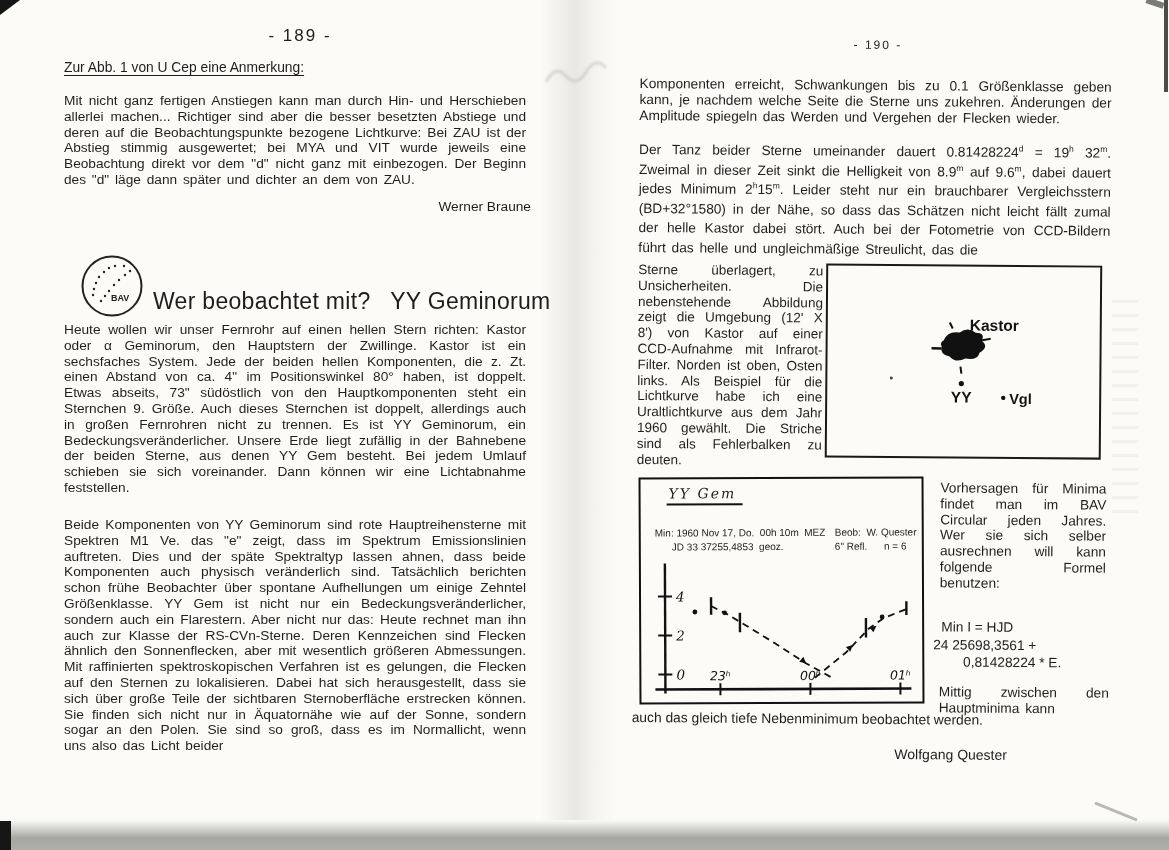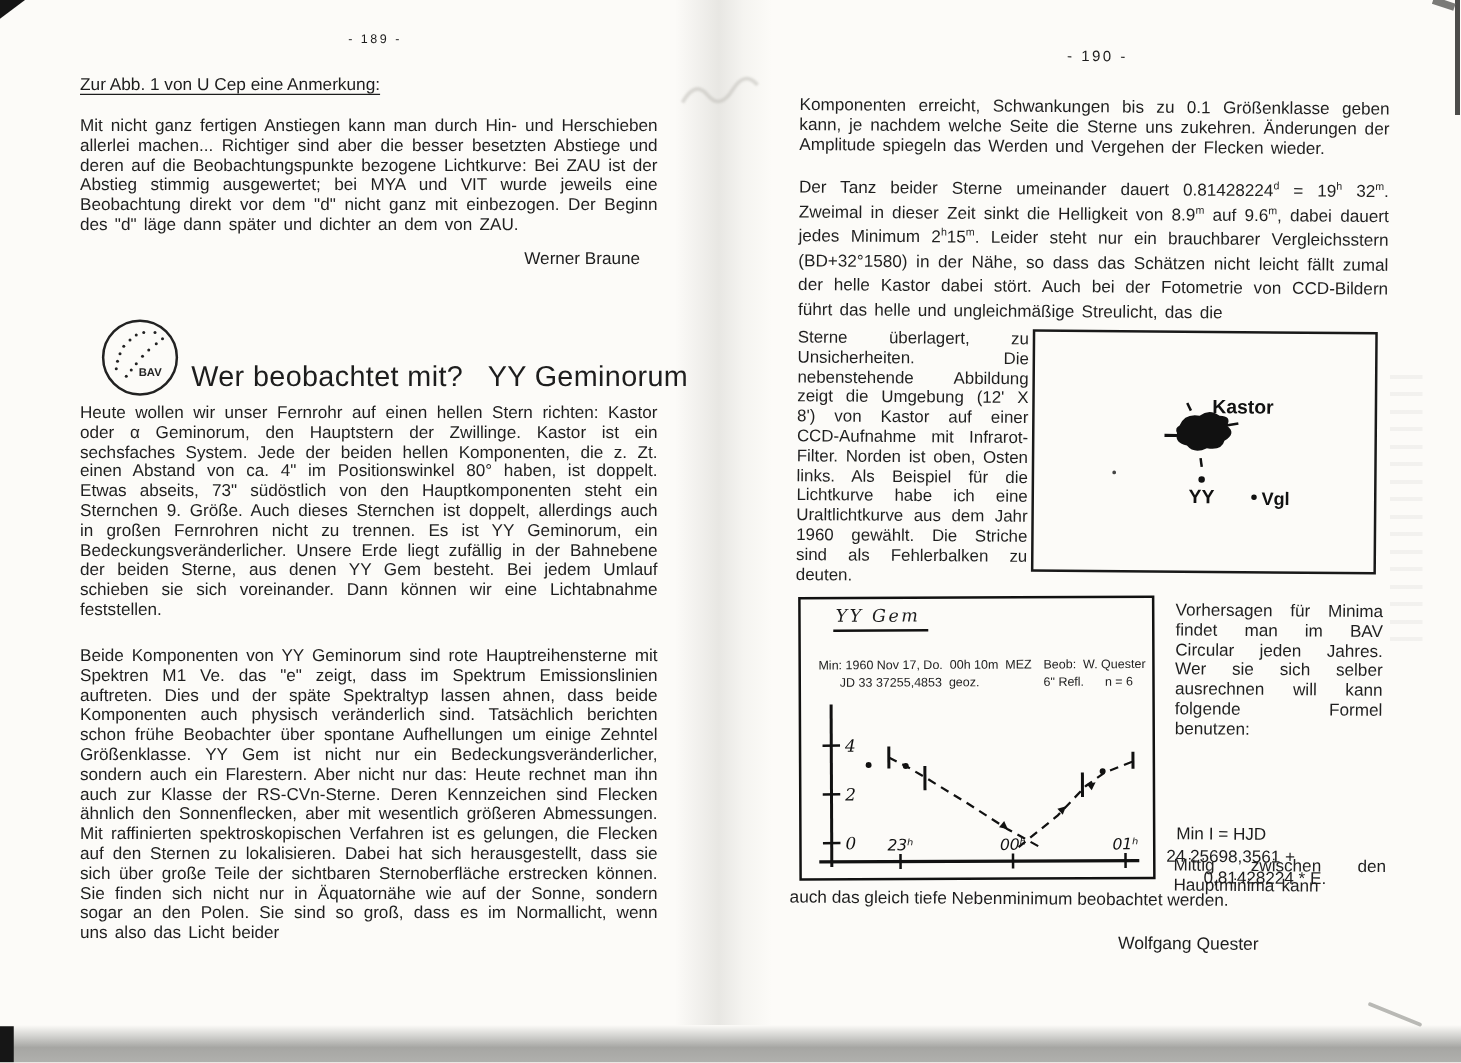--- a/index.html
+++ b/index.html
@@ -3,38 +3,38 @@
 <meta charset="utf-8">
 <style>
   html,body{margin:0;padding:0;background:#e9e8e4;}
   #scan{position:relative;width:1169px;height:850px;background:#fcfbf8;overflow:hidden;
         font-family:"Liberation Sans",sans-serif;color:#1d1d1d;}
   .abs{position:absolute;}
   .para{font-size:13.7px;line-height:15.8px;text-align:justify;word-spacing:2px;color:#1f1f1f;}
   .pre{white-space:pre;}
   sup{font-size:8.5px;line-height:0;vertical-align:super;}
   
-  #lp-num{left:252px;top:26px;width:96px;text-align:center;font-size:10px;letter-spacing:2px;}
+  #lp-num{left:252px;top:26px;width:96px;text-align:center;font-size:17px;letter-spacing:2px;}
   #lp-note-head{left:64px;top:60px;font-size:13.8px;text-decoration:underline;text-underline-offset:3px;}
   #lp-note-body{left:64px;top:93px;width:462px;}
-  #lp-note-sig{left:60px;top:199px;width:452px;text-align:right;font-size:13.7px;}
+  #lp-note-sig{left:79px;top:199px;width:452px;text-align:right;font-size:13.7px;}
   #bav-logo{left:80px;top:254px;width:64px;height:64px;}
   #lp-title{left:153px;top:288px;font-size:23px;letter-spacing:.3px;}
   #lp-para1{left:64px;top:322px;width:462px;}
   #lp-para2{left:64px;top:517px;width:462px;}
   
   #right-rot{left:0;top:0;width:1169px;height:850px;transform:rotate(.45deg);transform-origin:640px 40px;}
   #rp-num{left:828px;top:36px;width:100px;text-align:center;font-size:12px;letter-spacing:2px;}
   #rp-para1{left:640px;top:76px;width:472px;}
   #rp-para2{left:640px;top:140px;width:472px;line-height:19.6px;}
   #rp-para3{left:640px;top:262px;width:185px;font-size:13.5px;}
   #ccd-box{left:828px;top:262px;width:272px;height:190px;border:2px solid #191919;}
   #rp-pred{left:944px;top:478px;width:166px;}
   #rp-formula{left:938px;top:616px;font-size:13.7px;line-height:17.5px;}
-  #rp-formula .f1{margin-left:8px;margin-top:40px;}
+  #rp-formula .f1{margin-left:8px;}
   #rp-formula .f3{margin-left:30px;}
   #rp-closing-col{left:944px;top:682px;width:170px;}
   #rp-closing-line{left:637px;top:710px;width:420px;font-size:13.8px;}
   #rp-sig{left:900px;top:744px;font-size:14px;}
   
   #lc-box{left:639px;top:477px;width:281px;height:223px;border:2px solid #111;transform:rotate(-.25deg);}
   #lc-title{position:absolute;left:26px;top:6px;font-family:"DejaVu Serif",serif;font-style:italic;
             font-size:14px;letter-spacing:2px;border-bottom:2px solid #111;padding:0 6px 2px 2px;}
   .lc-meta{position:absolute;font-size:10px;line-height:14px;color:#222;}
   #lc-meta-left{left:14px;top:47px;}

